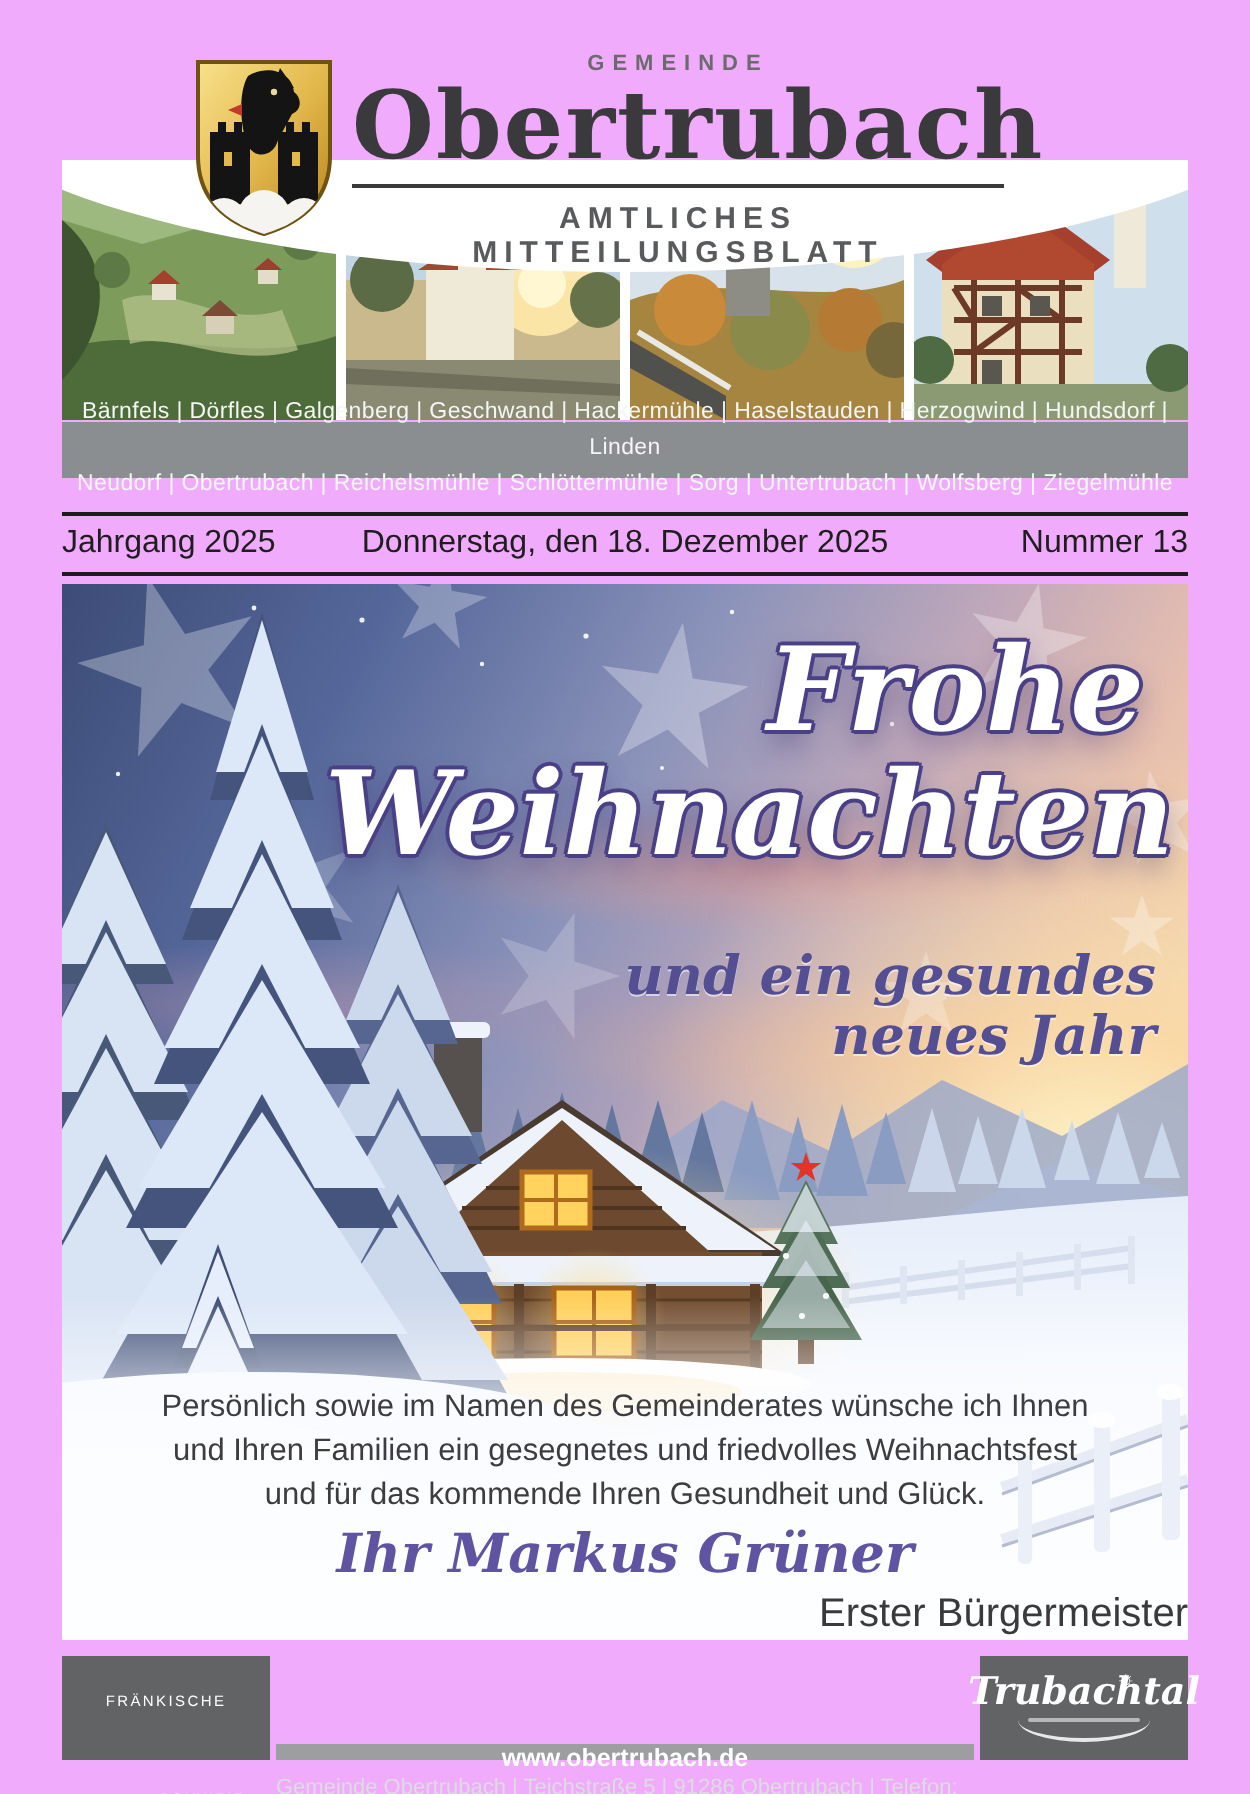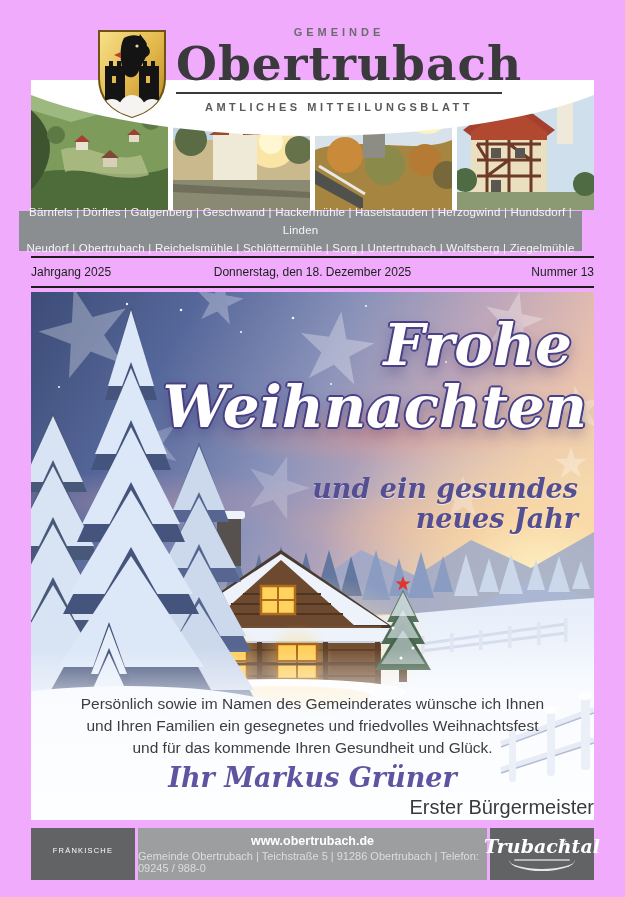--- a/index.html
+++ b/index.html
@@ -7,39 +7,39 @@
         font-family:"Liberation Sans",sans-serif;}
 
   
   .masthead{position:absolute;top:0;left:0;right:0;height:135px;z-index:5;}
   .coat{position:absolute;left:94px;top:28px;width:76px;height:92px;}
   .title-block{position:absolute;left:176px;top:26px;width:326px;text-align:center;}
   .kicker{font-size:11px;letter-spacing:4px;color:#6b6b6d;font-weight:bold;}
   .main-title{font-family:"DejaVu Serif",serif;font-weight:bold;font-size:47px;line-height:1.05;
               color:#3a3a3c;letter-spacing:1px;margin-top:1px;}
   .title-rule{border-top:2px solid #3a3a3c;margin-top:4px;}
-  .subtitle{font-size:11px;letter-spacing:3.5px;color:#595a5c;margin-top:7px;font-weight:bold;}
+  .subtitle{font-size:15px;letter-spacing:3.5px;color:#595a5c;margin-top:7px;font-weight:bold;}
 
   
   .photo-band{position:absolute;top:80px;left:31px;width:563px;height:130px;display:flex;gap:5px;
               overflow:hidden;background:#fff;}
   .photo{flex:1;position:relative;overflow:hidden;}
   .photo svg{position:absolute;inset:0;width:100%;height:100%;}
   .curve{position:absolute;left:-12%;width:124%;top:-146px;height:202px;background:#fff;
          border-radius:50%;z-index:3;}
 
   
-  .districts{position:absolute;top:211px;left:19px;width:563px;height:40px;background:#8b8e90;
+  .districts{position:absolute;top:211px;left:31px;width:563px;height:28px;background:#8b8e90;
              color:#f4f5f5;font-size:11.5px;text-align:center;display:flex;flex-direction:column;
              justify-content:center;line-height:1.55;letter-spacing:.2px;}
 
   
   .issue-bar{position:absolute;top:256px;left:31px;width:563px;height:28px;
              border-top:2px solid #1c1c1c;border-bottom:2px solid #1c1c1c;
-             display:flex;align-items:center;font-size:12px;color:#1e1e1e;}
+             display:flex;align-items:center;font-size:16px;color:#1e1e1e;}
   .issue-bar .l{flex:1;text-align:left;}
   .issue-bar .c{flex:2;text-align:center;}
   .issue-bar .r{flex:1;text-align:right;}
 
   
   .card{position:absolute;top:292px;left:31px;width:563px;height:528px;overflow:hidden;
         background:
           radial-gradient(circle at 90% 56%, rgba(255,243,196,.95) 0%, rgba(255,233,170,.55) 14%, rgba(255,233,170,0) 38%),
           radial-gradient(ellipse 42% 8% at 62% 27%, rgba(225,150,140,.55), rgba(225,150,140,0) 75%),
           radial-gradient(ellipse 48% 8% at 22% 40%, rgba(185,148,172,.5), rgba(185,148,172,0) 75%),
@@ -64,21 +64,21 @@
   .sig-role{position:absolute;top:504px;left:0;right:0;text-align:right;font-size:20px;color:#3a3a3c;}
 
   
   .footer{position:absolute;top:828px;left:31px;width:563px;height:52px;display:flex;gap:3px;}
   .f-box{background:#616365;color:#fff;display:flex;flex-direction:column;align-items:center;
          justify-content:center;}
   .f-left{width:104px;gap:40px;}
   .f-left .t1{font-size:7.5px;letter-spacing:1.2px;margin-top:2px;}
   .f-left .t2{font-size:7.5px;letter-spacing:1.2px;padding-left:36px;}
   .f-mid{flex:1;background:#9c9ea0;display:flex;flex-direction:column;align-items:center;
-         justify-content:center;}
+         justify-content:flex-start;margin-top:44px;}
   .f-mid .url{font-size:12.5px;font-weight:bold;color:#ffffff;}
   .f-mid .addr{font-size:11px;color:#dcdddf;margin-top:2px;}
   .f-right{width:104px;position:relative;}
   .tb-name{font-family:"DejaVu Serif",serif;font-style:italic;font-weight:bold;font-size:19px;
            color:#fff;line-height:1;}
   .tb-sun{position:absolute;top:6px;right:26px;font-size:11px;color:#fff;}
   .tb-tag{width:56px;height:2px;background:rgba(255,255,255,.55);margin-top:3px;border-radius:2px;}
   .tb-swash{width:66px;height:9px;border-bottom:2px solid rgba(255,255,255,.85);
             border-radius:0 0 50% 50% / 0 0 100% 100%;margin-top:-1px;}
 </style>

